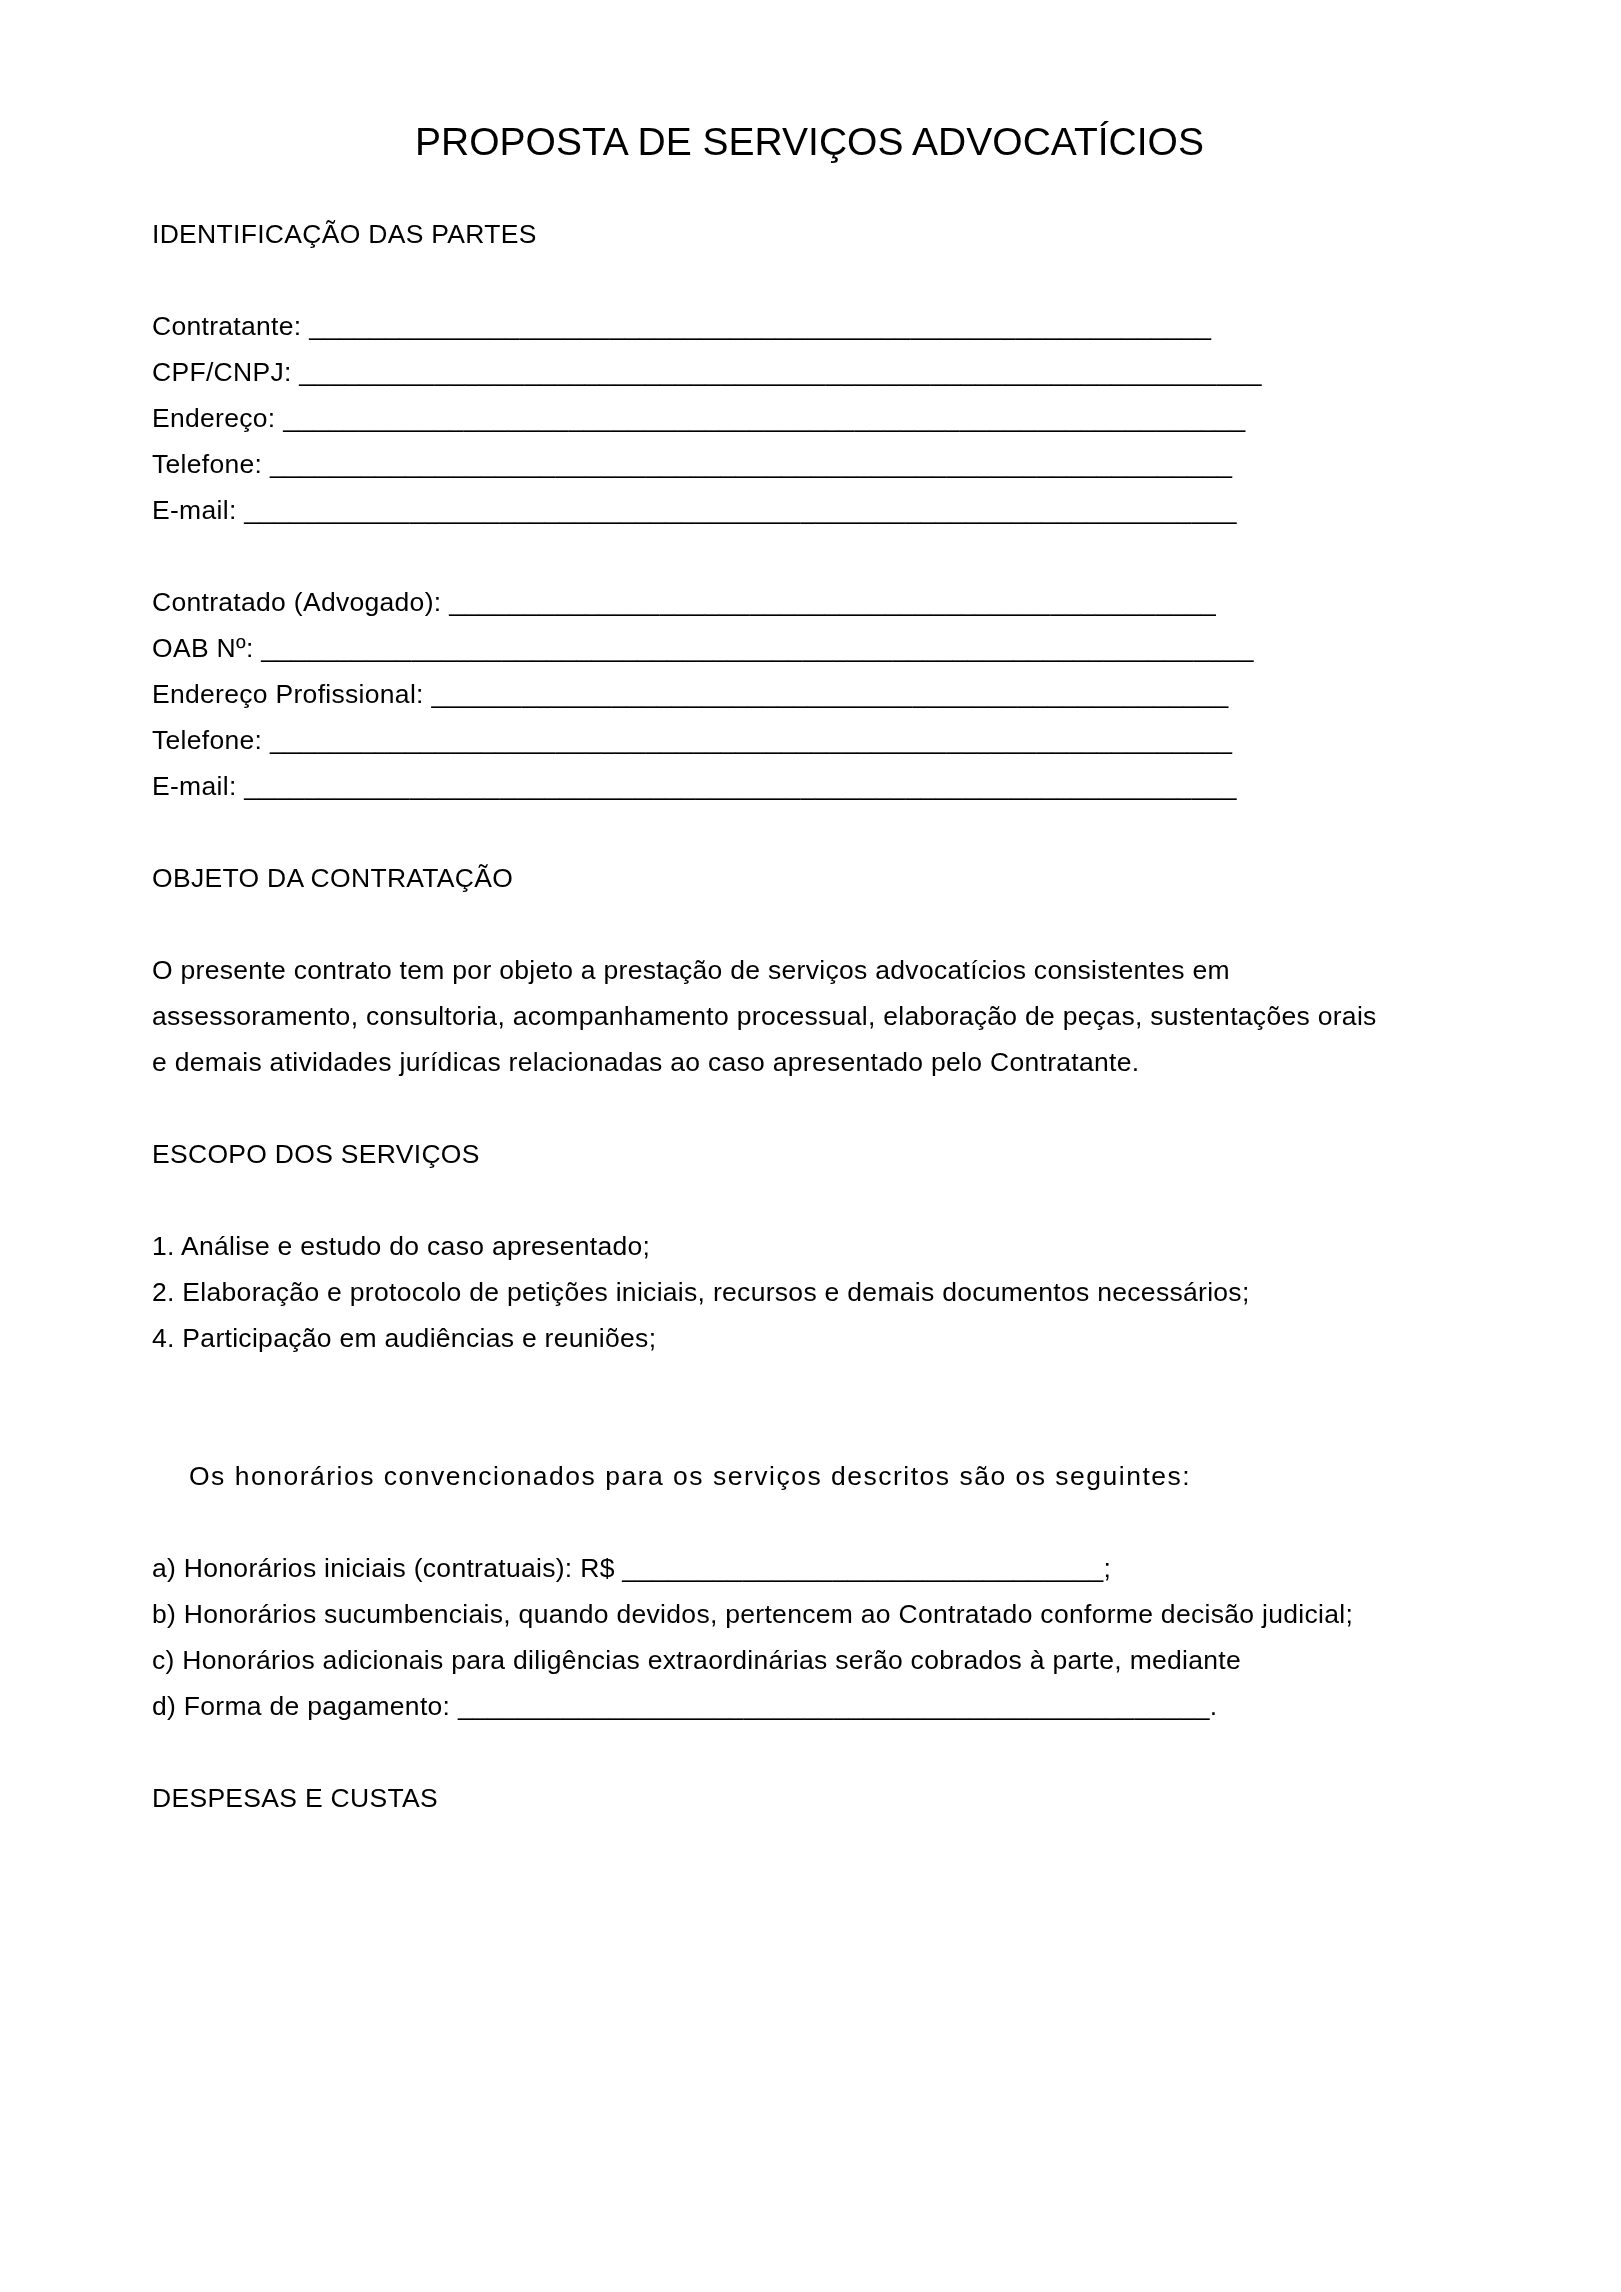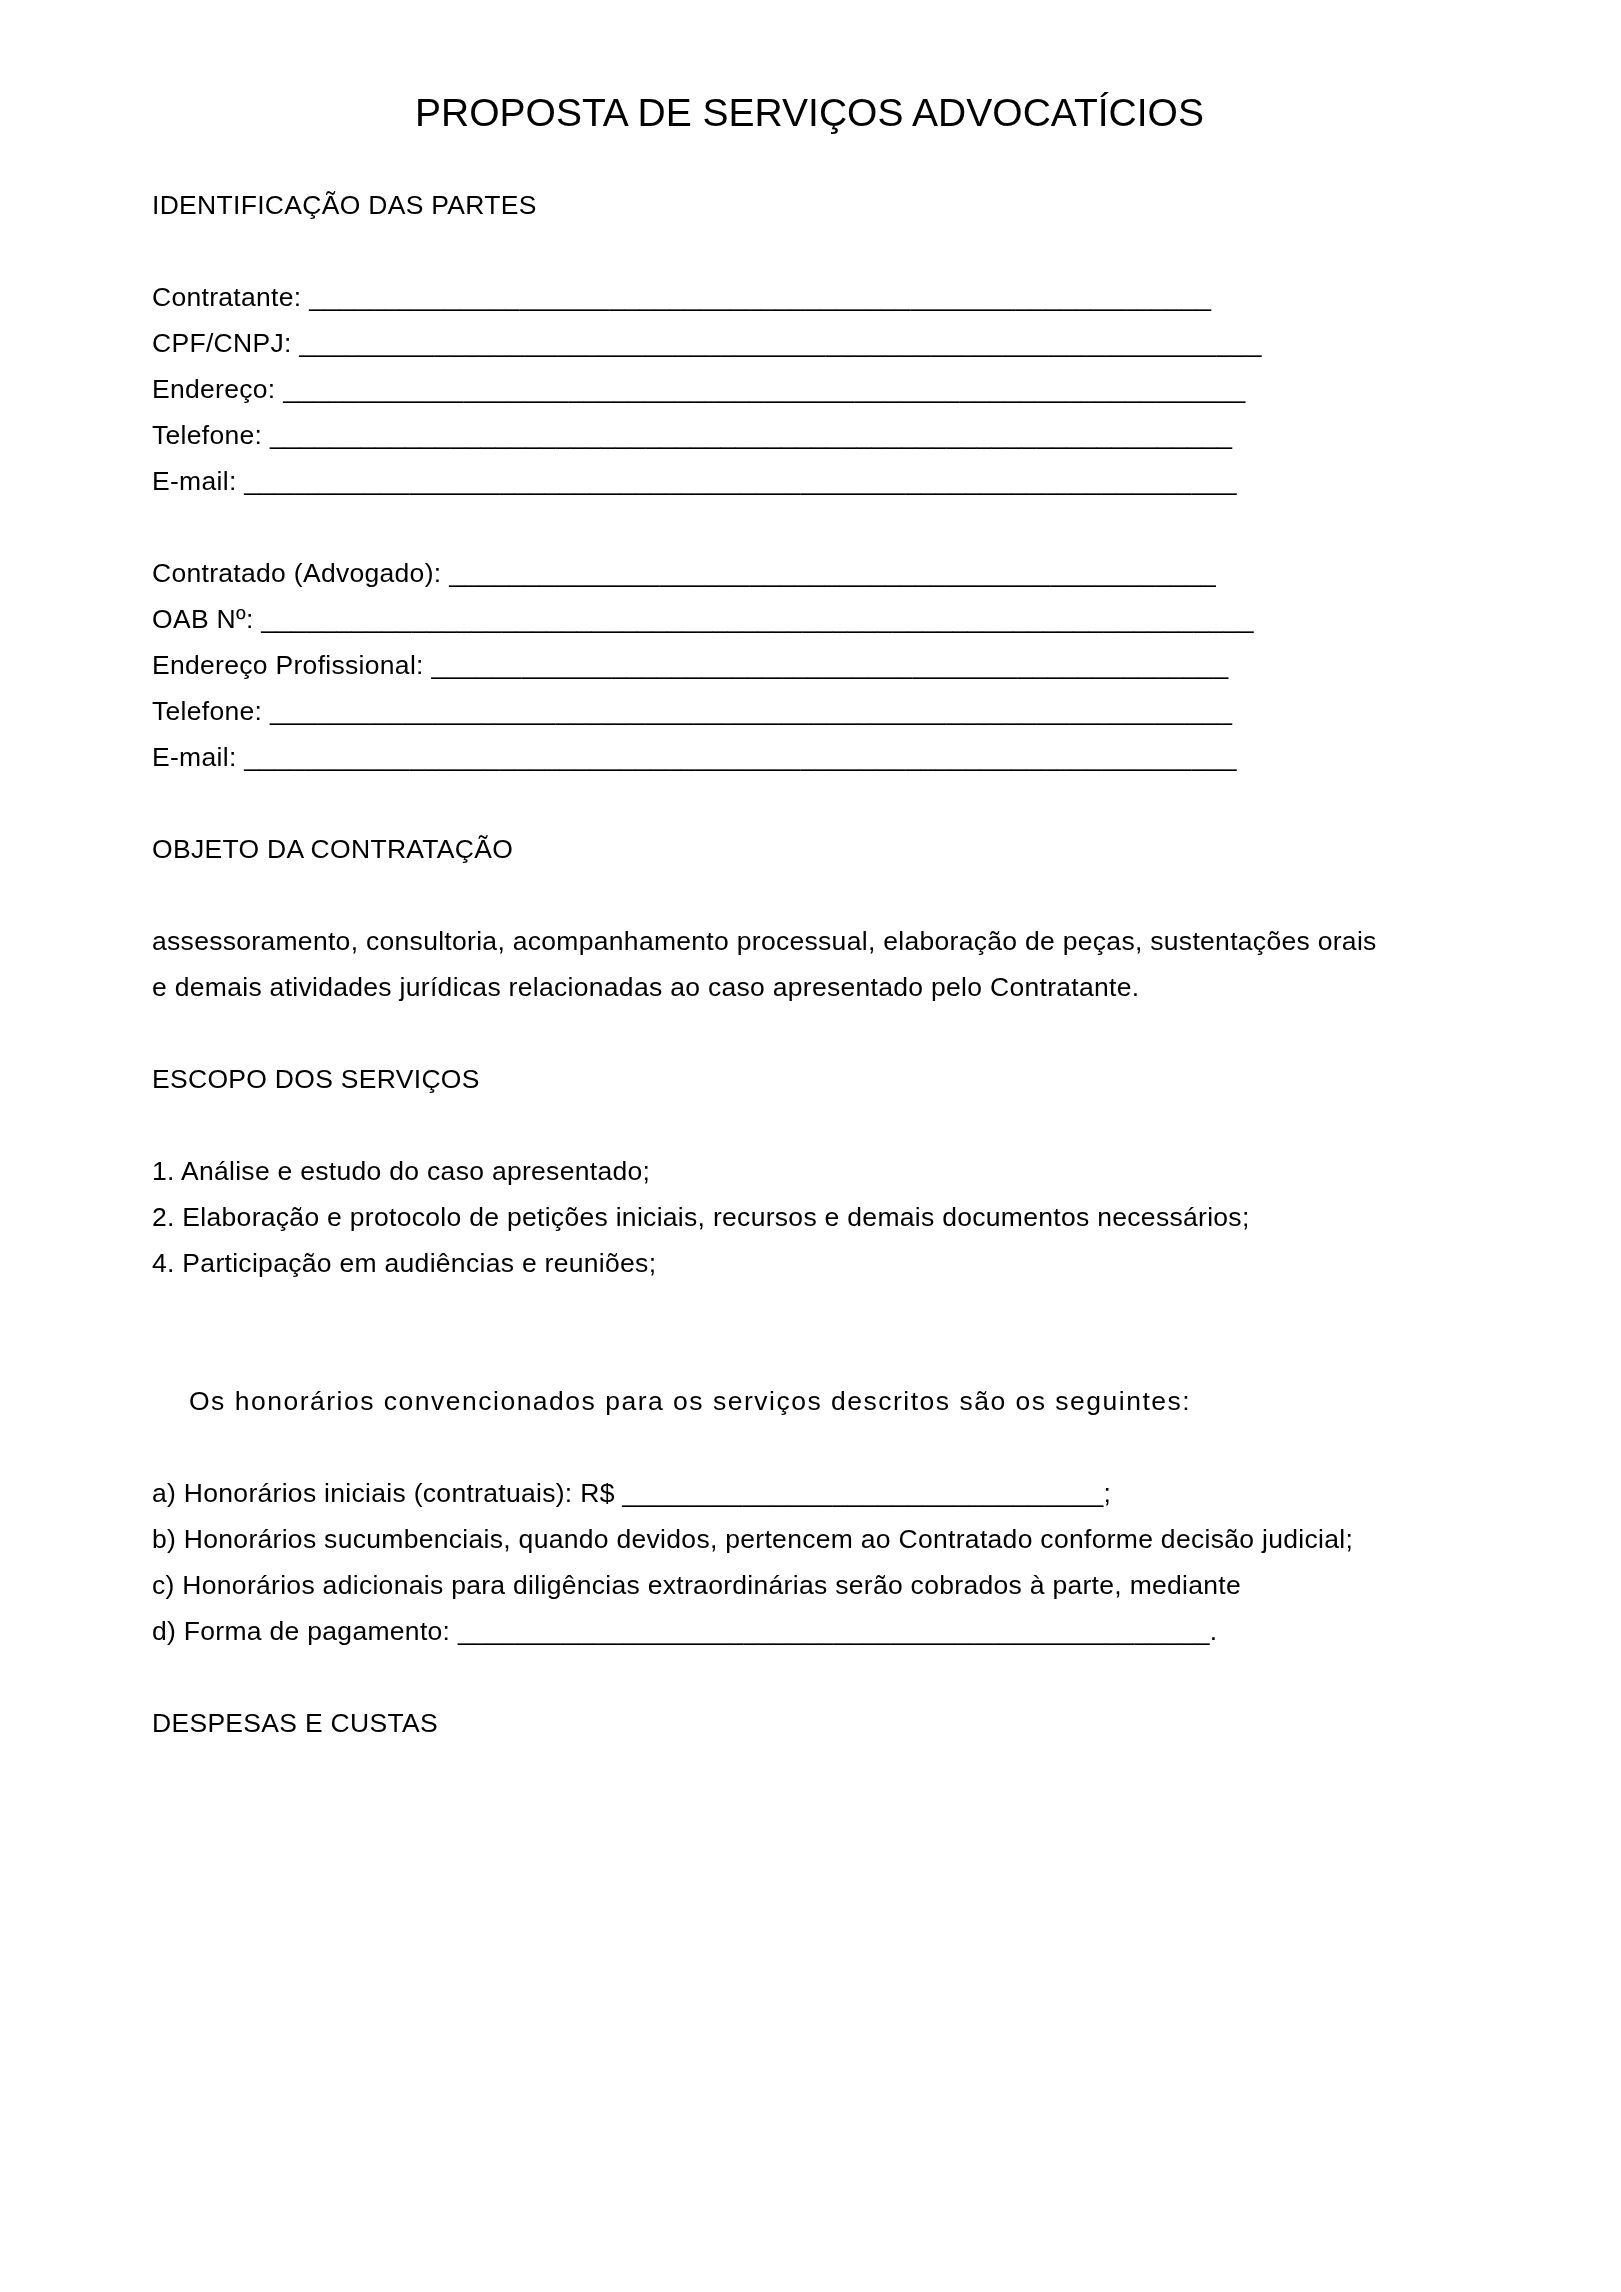--- a/index.html
+++ b/index.html
@@ -14,21 +14,21 @@
     height: 2293px;
     background: #ffffff;
     color: #000000;
     font-family: "Liberation Sans", "DejaVu Sans", sans-serif;
     font-size: 26.5px;
     letter-spacing: 0.3px;
     overflow: hidden;
     box-sizing: border-box;
   }
   .content {
-    padding: 90px 154px 0 152px;
+    padding: 119px 154px 0 152px;
   }
   .line {
     height: 46px;
     line-height: 46px;
     white-space: nowrap;
   }
   .spacer {
     height: 46px;
   }
   .doc-title {
@@ -104,20 +104,21 @@
       <span class="label">E-mail:</span>
       <span class="blank">__________________________________________________________________</span>
     </div>
 
     <div class="spacer"></div>
 
     <div class="line heading">OBJETO DA CONTRATAÇÃO</div>
 
     <div class="spacer"></div>
 
+    <div class="line paragraph-line">O presente contrato tem por objeto a prestação de serviços advocatícios consistentes em</div>
     <div class="line paragraph-line">assessoramento, consultoria, acompanhamento processual, elaboração de peças, sustentações orais</div>
     <div class="line paragraph-line">e demais atividades jurídicas relacionadas ao caso apresentado pelo Contratante.</div>
 
     <div class="spacer"></div>
 
     <div class="line heading">ESCOPO DOS SERVIÇOS</div>
 
     <div class="spacer"></div>
 
     <div class="line list-item">1. Análise e estudo do caso apresentado;</div>

